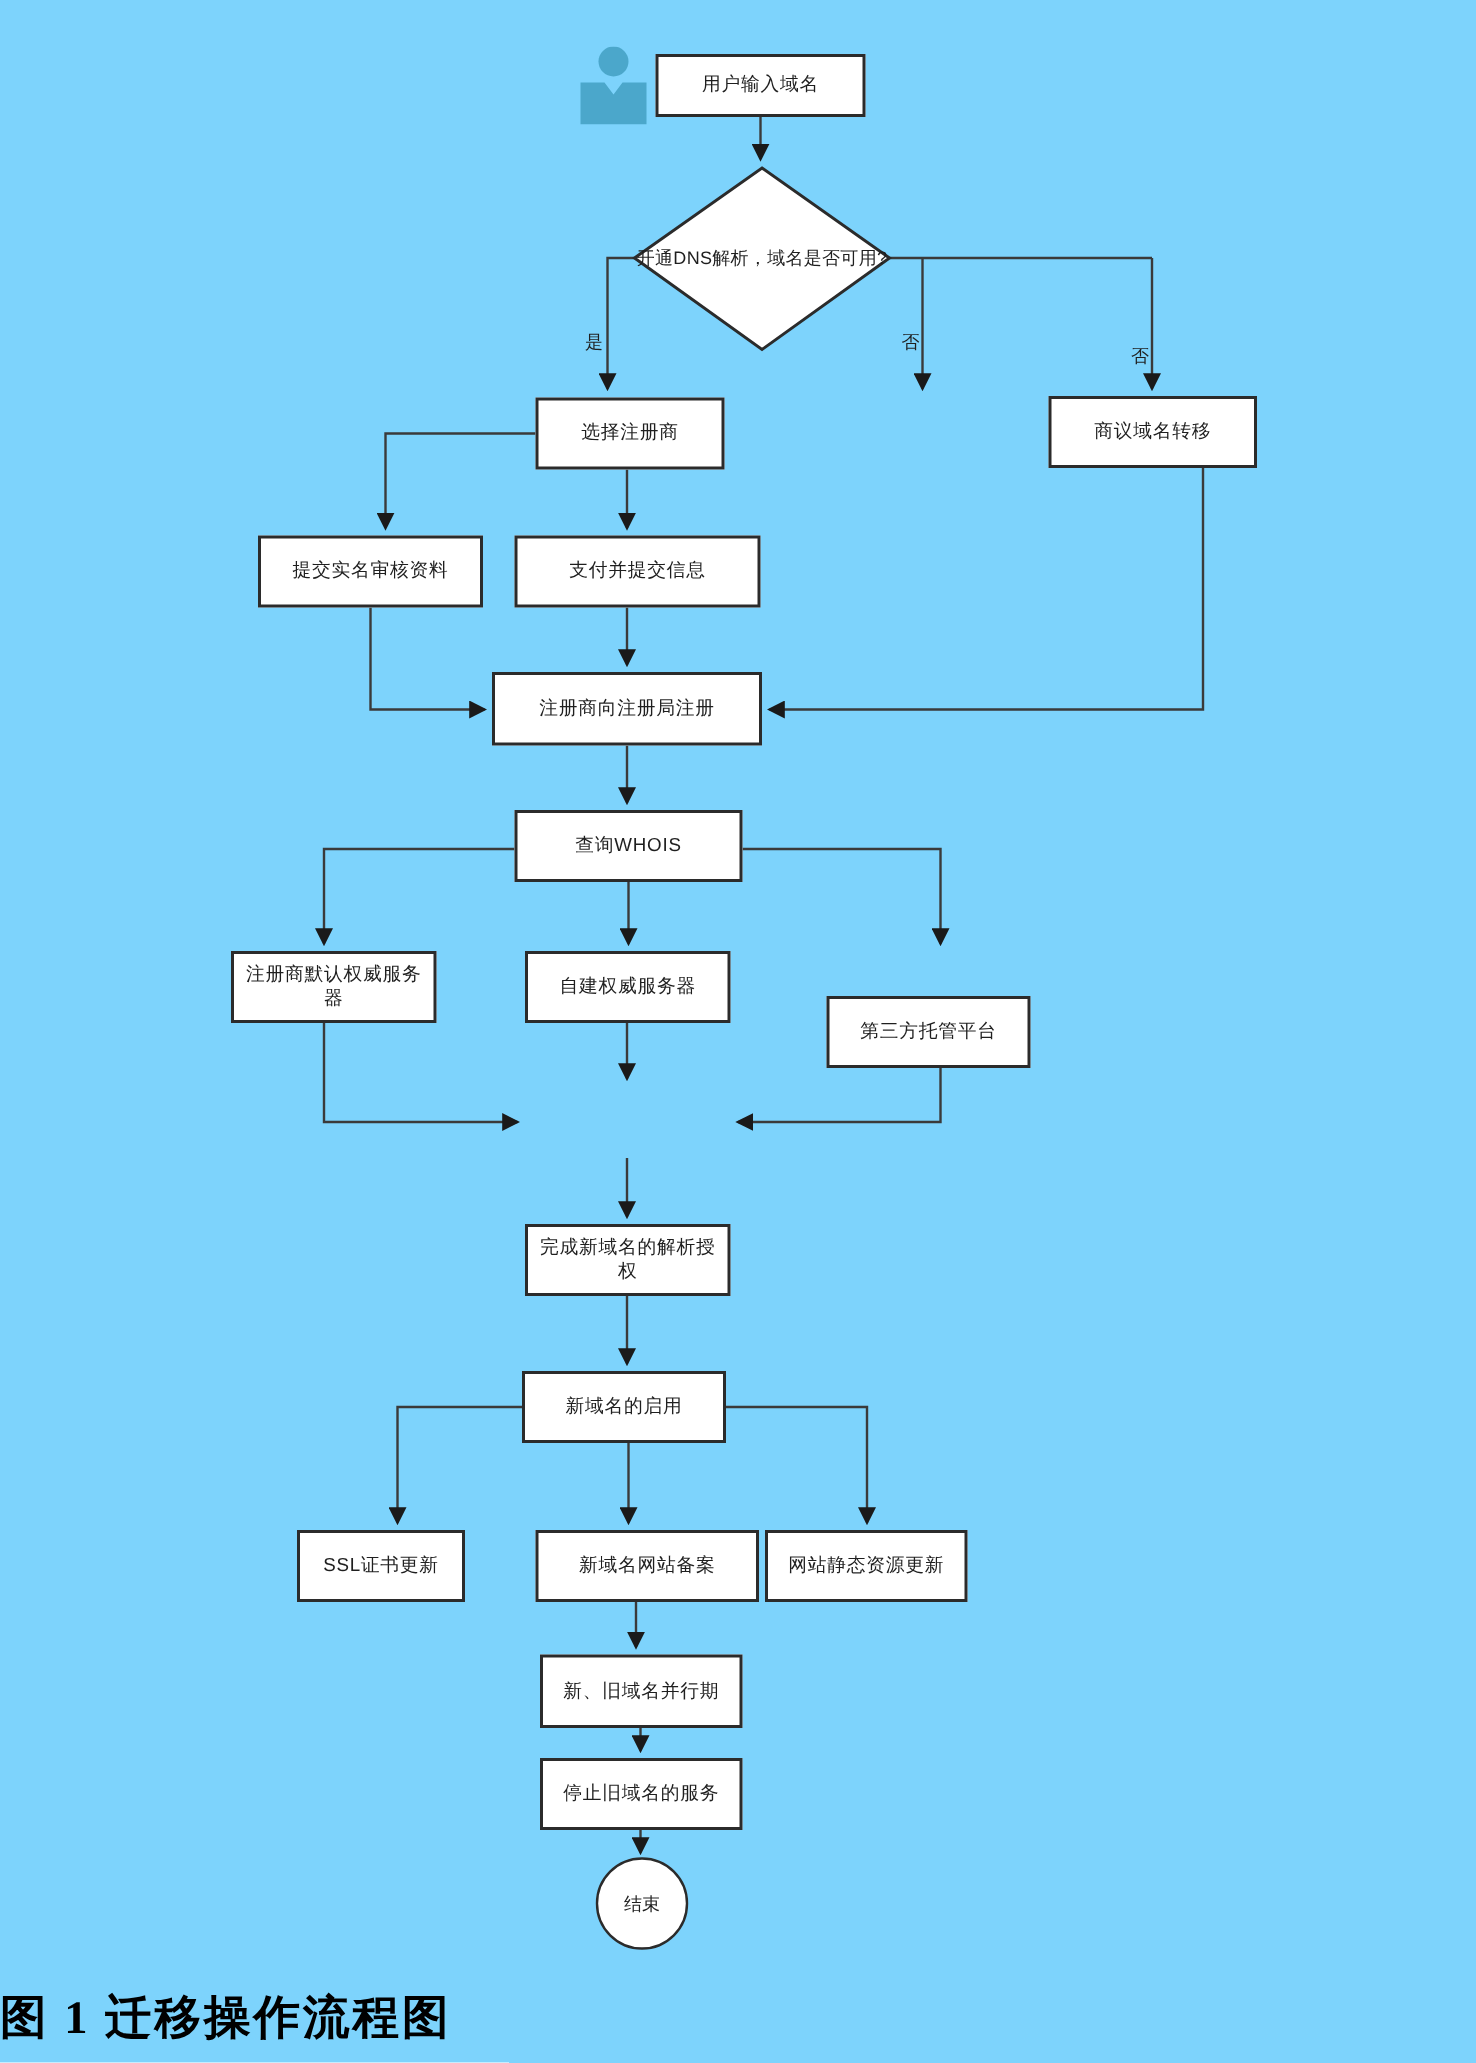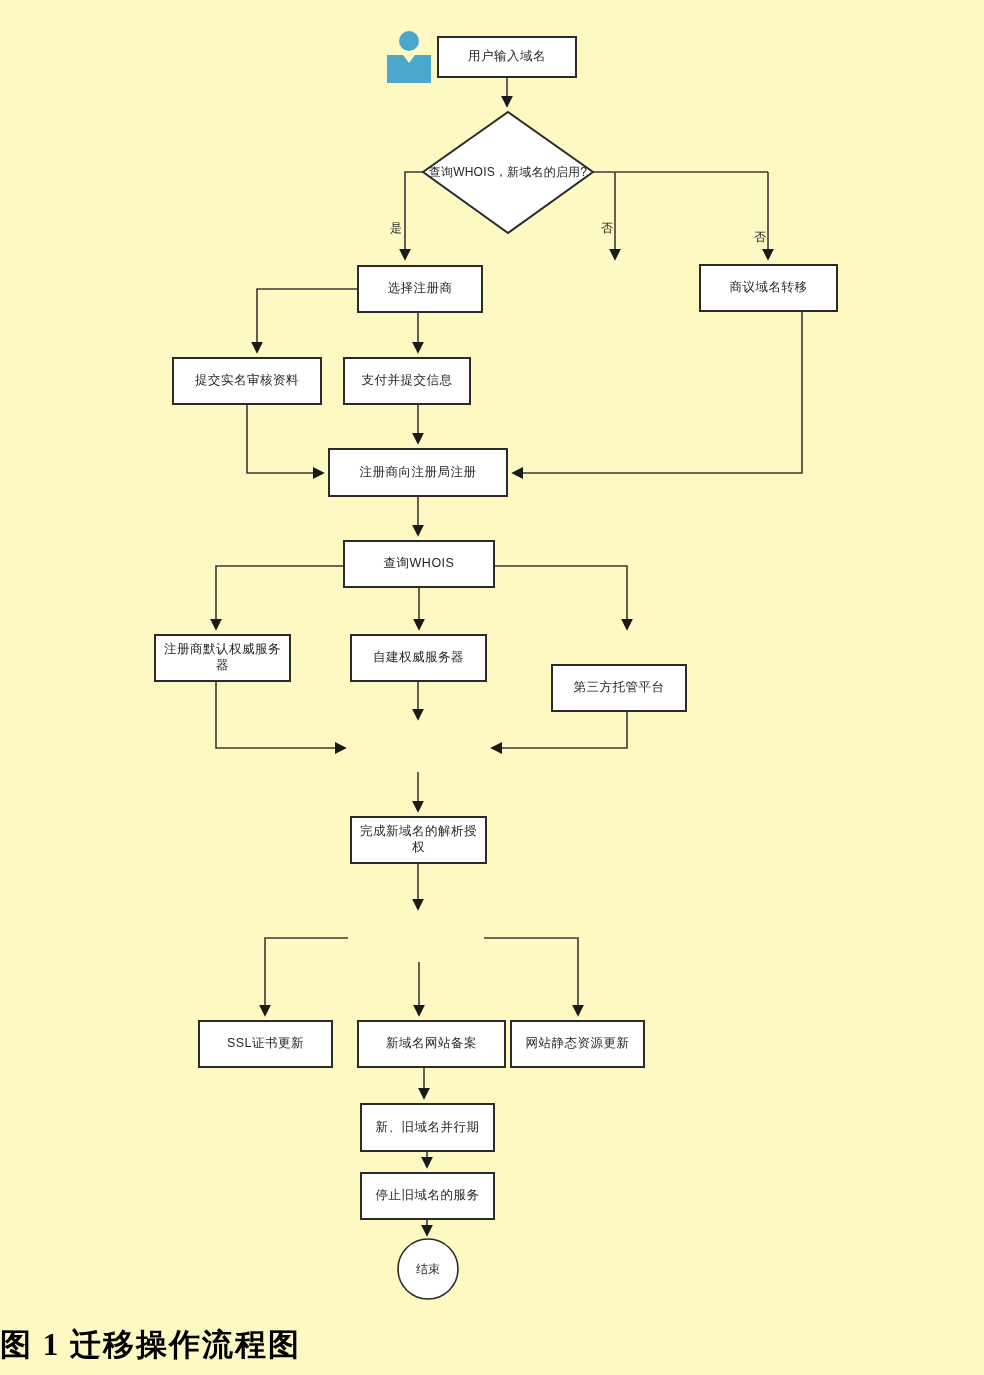--- a/index.html
+++ b/index.html
@@ -1,20 +1,20 @@
 <!DOCTYPE html>
 <html><head>
 <meta charset="utf-8">
 <style>
   html, body { margin: 0; padding: 0; background: #ffffff; }
   #canvas {
     position: relative;
     width: 984px;
     height: 1375px;
-    background: #fef9c3;
+    background: #7dd3fc;
     font-family: "Liberation Sans", "DejaVu Sans", sans-serif;
     color: #1f1f1f;
     overflow: hidden;
   }
   #connector-layer {
     position: absolute;
     left: 0; top: 0;
     width: 984px; height: 1375px;
   }
   .node {
@@ -131,41 +131,42 @@
 
   <div class="user-icon-wrap">
     <svg width="46" height="52" viewBox="0 0 46 52" xmlns="http://www.w3.org/2000/svg">
       <circle cx="23" cy="10" r="10" fill="#4BA7CB"></circle>
       <path d="M1,24 L17,24 L23,32 L29,24 L45,24 L45,52 L1,52 Z" fill="#4BA7CB"></path>
     </svg>
   </div>
 
   <div class="node" style="left:437px;top:36px;width:140px;height:42px">用户输入域名</div>
 
-  <div class="diamond-label" style="left:408px;top:150px;width:200px;height:44px">查询WHOIS，新域名的启用?</div>
+  <div class="diamond-label" style="left:408px;top:150px;width:200px;height:44px">开通DNS解析，域名是否可用?</div>
 
   <div class="node" style="left:357px;top:265px;width:126px;height:48px">选择注册商</div>
   <div class="node" style="left:699px;top:264px;width:139px;height:48px">商议域名转移</div>
 
   <div class="node" style="left:172px;top:357px;width:150px;height:48px">提交实名审核资料</div>
-  <div class="node" style="left:343px;top:357px;width:128px;height:48px">支付并提交信息</div>
+  <div class="node" style="left:343px;top:357px;width:164px;height:48px">支付并提交信息</div>
 
   <div class="node" style="left:328px;top:448px;width:180px;height:49px">注册商向注册局注册</div>
 
   <div class="node" style="left:343px;top:540px;width:152px;height:48px">查询WHOIS</div>
 
   <div class="node" style="left:154px;top:634px;width:137px;height:48px">注册商默认权威服务器</div>
   <div class="node" style="left:350px;top:634px;width:137px;height:48px">自建权威服务器</div>
   <div class="node" style="left:551px;top:664px;width:136px;height:48px">第三方托管平台</div>
 
 
   <div class="node" style="left:350px;top:816px;width:137px;height:48px">完成新域名的解析授权</div>
 
+  <div class="node" style="left:348px;top:914px;width:136px;height:48px">新域名的启用</div>
 
-  <div class="node" style="left:198px;top:1020px;width:135px;height:48px">SSL证书更新</div>
+  <div class="node" style="left:198px;top:1020px;width:112px;height:48px">SSL证书更新</div>
   <div class="node" style="left:357px;top:1020px;width:149px;height:48px">新域名网站备案</div>
   <div class="node" style="left:510px;top:1020px;width:135px;height:48px">网站静态资源更新</div>
 
   <div class="node" style="left:360px;top:1172px;width:135px;height:48px">停止旧域名的服务</div>
 
   <div class="node" style="left:360px;top:1103px;width:135px;height:49px">新、旧域名并行期</div>
 
   <div class="end-label" style="left:398px;top:1255px;width:60px;height:28px">结束</div>
 
   <div class="edge-label" style="left:390px;top:220px">是</div>

